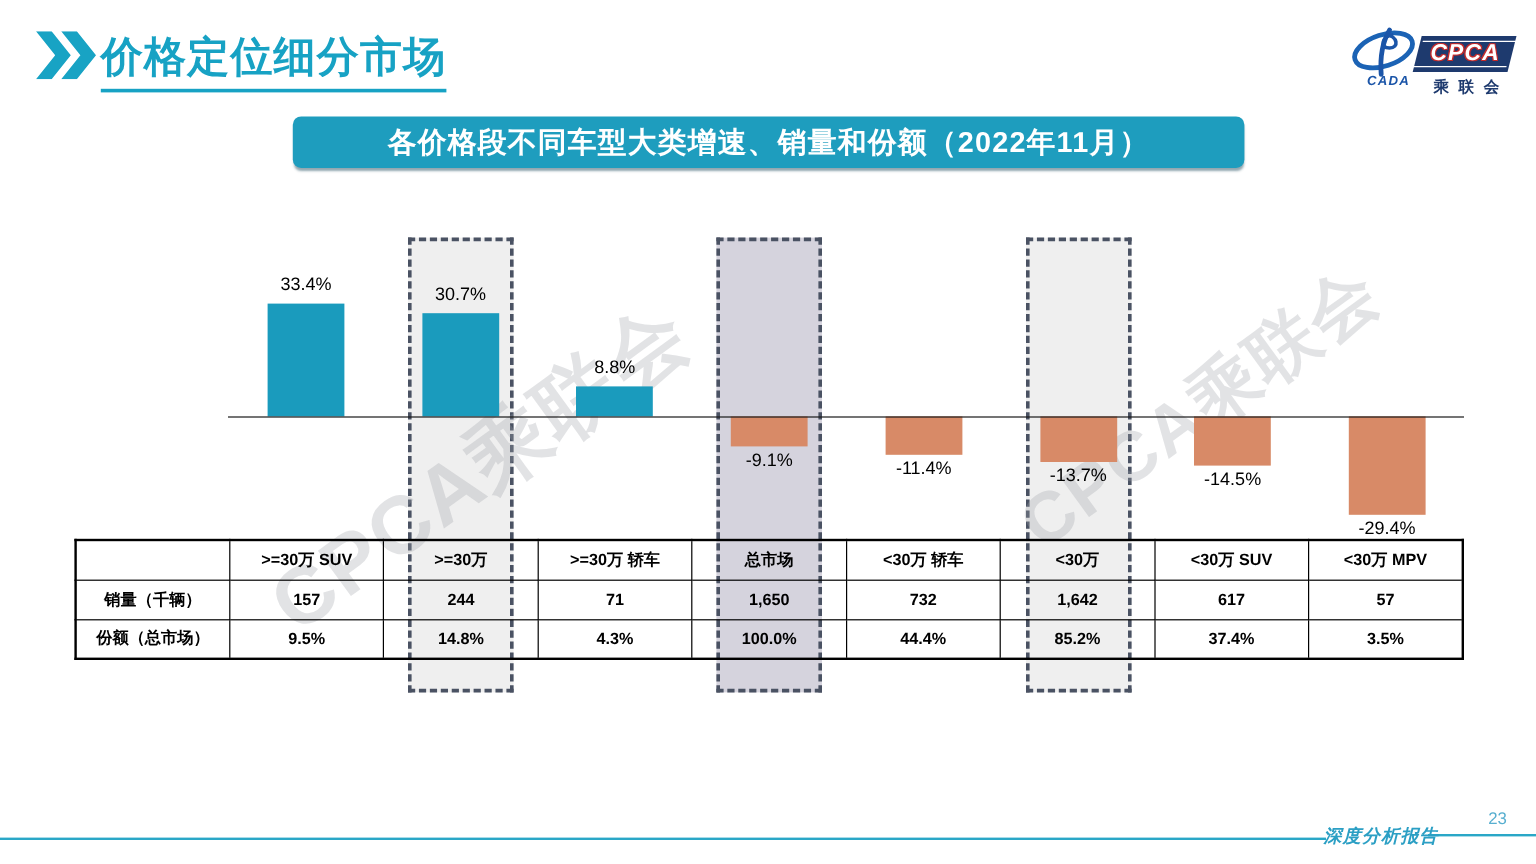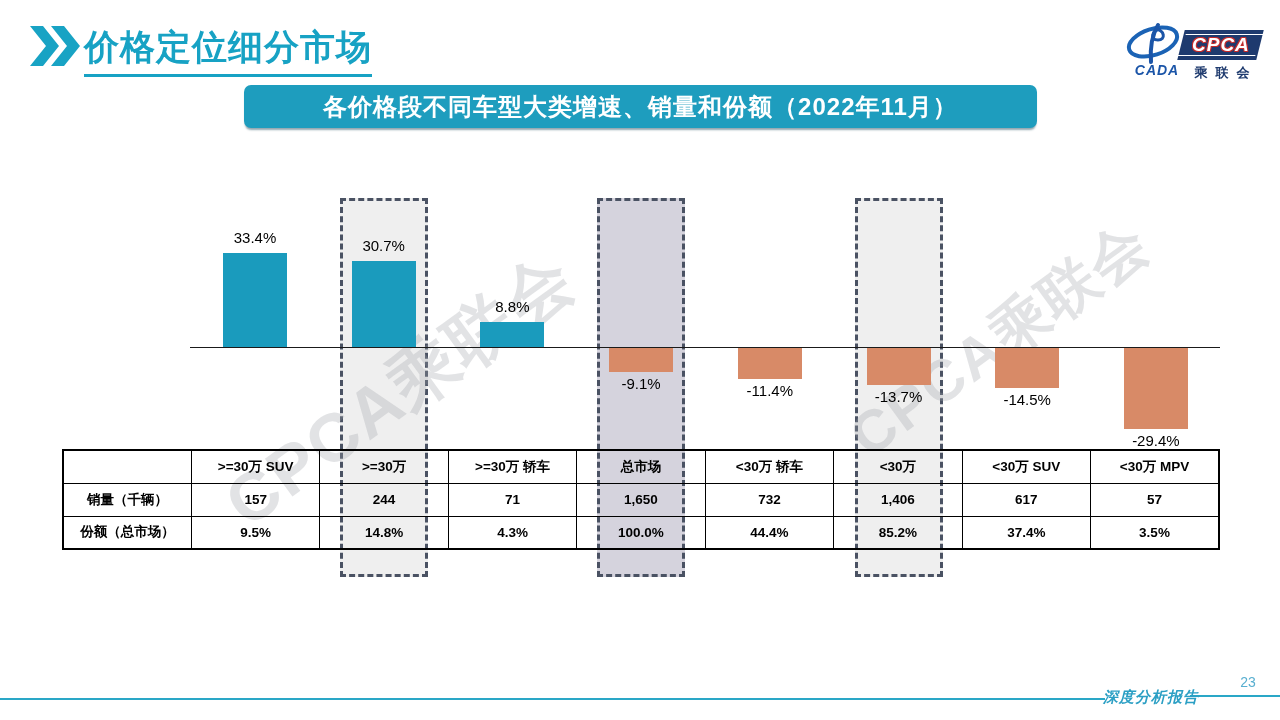--- a/index.html
+++ b/index.html
@@ -9,34 +9,34 @@
 
   
   .hdr-chevrons { position:absolute; left:30px; top:26px; }
   .page-title { position:absolute; left:84px; top:24px; font-size:35px; font-weight:bold;
     color:#17A2C4; border-bottom:3px solid #17A2C4; padding-bottom:3px; letter-spacing:1px; }
 
   
   .logo { position:absolute; left:1125px; top:22px; width:135px; height:58px; }
   .logo-mark { position:absolute; left:0; top:0; }
   .logo-cada { position:absolute; left:6px; top:40px; width:52px; text-align:center;
-    font-size:14px; font-weight:bold; font-style:italic; color:#1B55A8; letter-spacing:1px; }
+    font-size:11px; font-weight:bold; font-style:italic; color:#1B55A8; letter-spacing:1px; }
   .logo-flag { position:absolute; left:56px; top:8px; width:79px; height:30px;
     background:#1E3A6E; transform:skewX(-14deg); display:flex; align-items:center; justify-content:center; }
   .logo-flag::before { content:""; position:absolute; left:2px; top:4px; width:100%; height:2px;
     border-top:1.5px solid #fff; }
   .logo-flag::after { content:""; position:absolute; left:-2px; bottom:4px; width:100%; height:2px;
     border-bottom:1.5px solid #fff; }
   .logo-cpca { font-size:19px; font-weight:bold; font-style:italic; color:#ffffff; letter-spacing:1px;
     text-shadow:-1px -1px 0 #C42B2B, 1px -1px 0 #C42B2B, -1px 1px 0 #C42B2B, 1px 1px 0 #C42B2B; transform:skewX(14deg); }
   .logo-cn { position:absolute; left:56px; top:42px; width:82px; text-align:center;
     font-size:13px; font-weight:bold; color:#1E3A6E; letter-spacing:8px; text-indent:8px; }
 
   
-  .banner { position:absolute; left:244px; top:85px; width:793px; height:43px; background:#1E9DBE;
+  .banner { position:absolute; left:244px; top:97px; width:793px; height:43px; background:#1E9DBE;
     border-radius:7px; display:flex; align-items:center; justify-content:center;
     box-shadow:0 3px 2px -1px rgba(10,60,80,.45); }
   .banner-text { color:#ffffff; font-size:24px; font-weight:bold; letter-spacing:1px; }
 
   
   .hl-box { position:absolute; top:198px; height:379px; width:88px; border:3px dashed #4A5263; z-index:0; }
   .watermark { position:absolute; z-index:1; display:flex; align-items:center; justify-content:center;
     pointer-events:none; }
   .watermark span { font-weight:bold; color:rgba(160,162,170,0.30); white-space:nowrap;
     transform:rotate(-36deg); letter-spacing:2px; }
@@ -149,21 +149,21 @@
           </tr>
         </thead>
         <tbody>
           <tr>
             <td class="rowlabel">销量（千辆）</td>
             <td class="val">157</td>
             <td class="val">244</td>
             <td class="val">71</td>
             <td class="val">1,650</td>
             <td class="val">732</td>
-            <td class="val">1,406</td>
+            <td class="val">1,642</td>
             <td class="val">617</td>
             <td class="val">57</td>
           </tr>
           <tr>
             <td class="rowlabel">份额（总市场）</td>
             <td class="val">9.5%</td>
             <td class="val">14.8%</td>
             <td class="val">4.3%</td>
             <td class="val">100.0%</td>
             <td class="val">44.4%</td>

